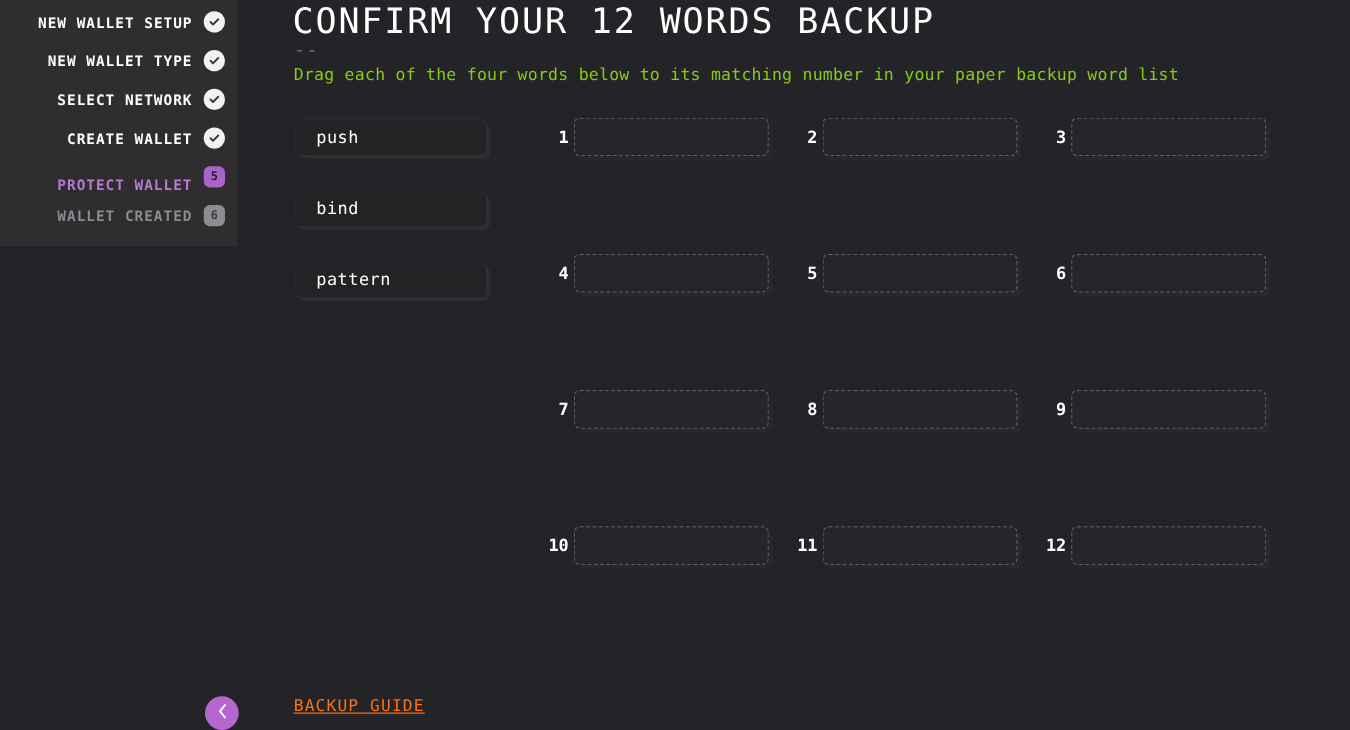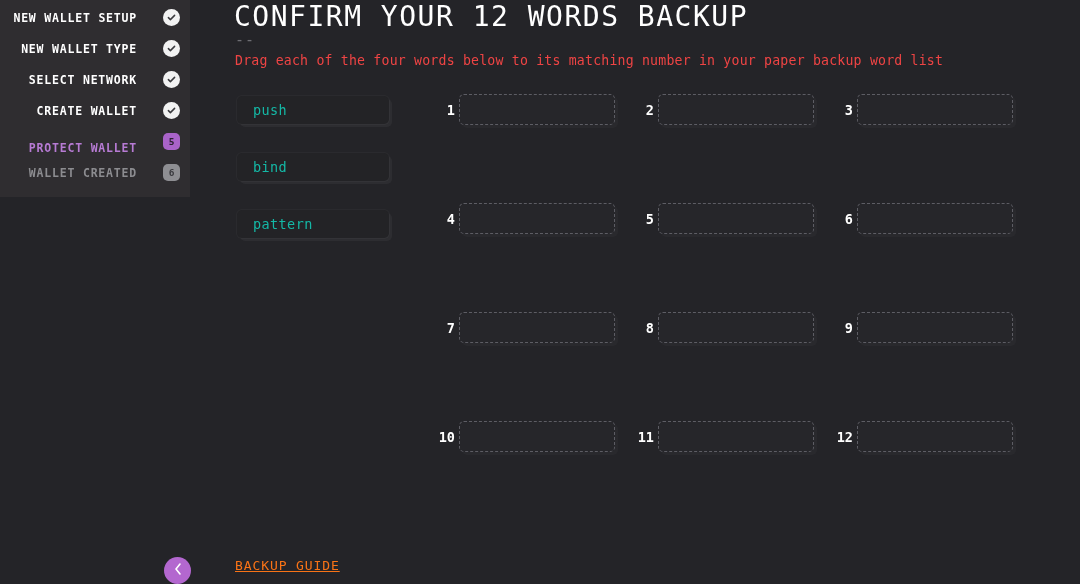--- a/index.html
+++ b/index.html
@@ -27,21 +27,21 @@
     background: #2f2d30;
     padding-top: 2px;
   }
 
   .step-row {
     display: flex;
     align-items: center;
     justify-content: flex-end;
     height: 31px;
     padding-right: 10px;
-    gap: 26px;
+    gap: 9px;
   }
 
   .step-label {
     font-size: 11.5px;
     letter-spacing: 0.8px;
     font-weight: bold;
     color: #ffffff;
     white-space: nowrap;
   }
   .step-row.current .step-label { color: #b77bd4; margin-top: 12px; }
@@ -102,21 +102,21 @@
     font-size: 15px;
     color: #6e6e74;
     letter-spacing: 1px;
   }
 
   #instructions {
     position: absolute;
     left: 7px;
     top: 53px;
     font-size: 13.2px;
-    color: #ef4444;
+    color: #84cc16;
     letter-spacing: 0.2px;
     white-space: nowrap;
   }
 
   
   #word-pool {
     position: absolute;
     left: 9px;
     top: 96px;
     width: 152px;
@@ -125,21 +125,21 @@
     position: relative;
     width: 152px;
     height: 28px;
     margin-bottom: 29px;
     background: #232326;
     border-radius: 5px;
     display: flex;
     align-items: center;
     padding-left: 16px;
     font-size: 13.5px;
-    color: #14b8a6;
+    color: #ffffff;
     letter-spacing: 0.4px;
     box-shadow: 3px 3px 0 0 rgba(255,255,255,0.045),
                 0 0 0 1px rgba(255,255,255,0.03);
     cursor: grab;
   }
 
   
   #slot-grid {
     position: absolute;
     left: 205px;

